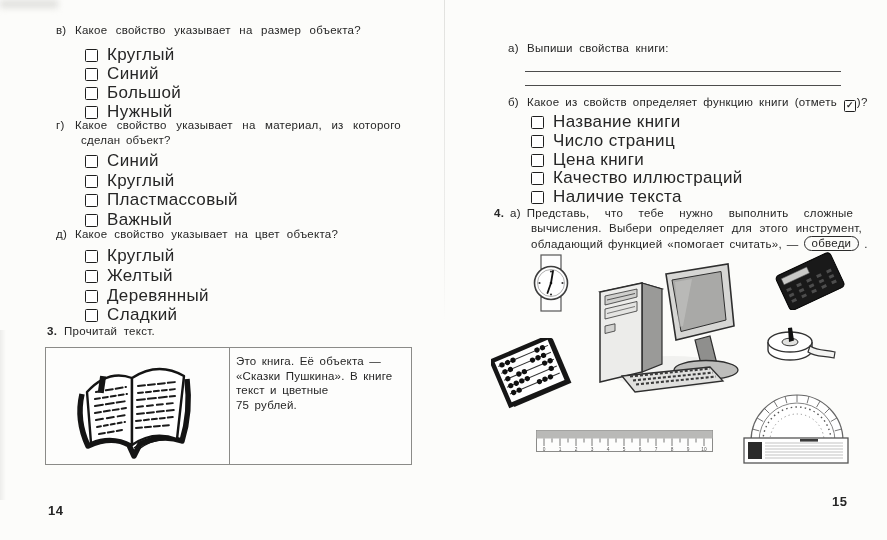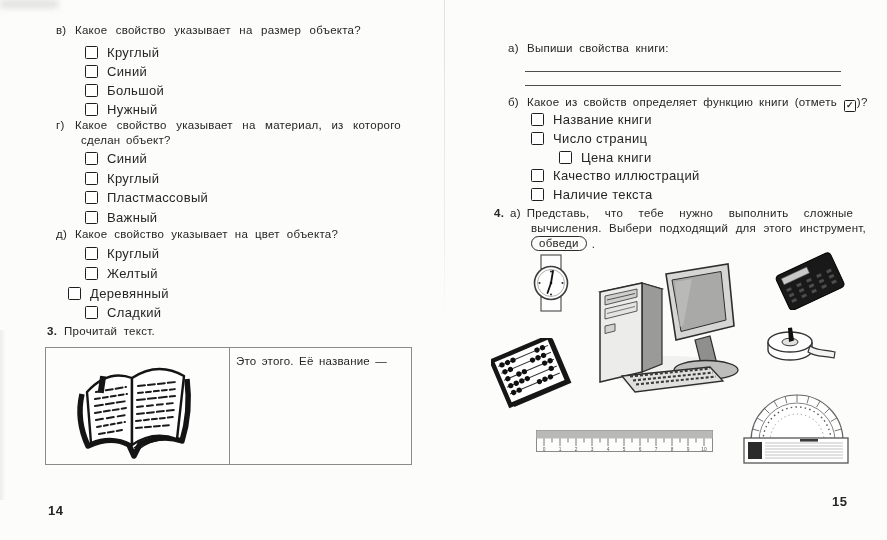--- a/index.html
+++ b/index.html
@@ -6,21 +6,21 @@
   body{
     width:887px;height:540px;position:relative;overflow:hidden;
     background:#fcfcfa;
     font-family:"Liberation Sans", sans-serif;
     color:#262626;
   }
   .abs{position:absolute;}
   .q{font-size:11.5px;letter-spacing:.25px;white-space:nowrap;display:flex;}
   .q .qlabel{width:19px;flex:0 0 auto;}
   .qnum{font-weight:700;}
-  .opt{position:absolute;display:flex;align-items:center;gap:9px;font-size:13px;letter-spacing:.35px;white-space:nowrap;}
+  .opt{position:absolute;display:flex;align-items:center;gap:9px;font-size:17px;letter-spacing:.35px;white-space:nowrap;}
   .cb{display:inline-block;width:11px;height:11px;border:1.8px solid #1e1e1e;background:#fff;border-radius:1.5px;flex:0 0 auto;}
   .cb-inline{display:inline-flex;align-items:center;justify-content:center;width:10px;height:10px;border:1.6px solid #1e1e1e;border-radius:1.5px;font-size:9px;line-height:9px;font-weight:700;vertical-align:-2px;margin:0 1px;}
   .wline{position:absolute;border-top:1px solid #4c4c4c;height:0;}
   .circled{border:1.2px solid #2b2b2b;border-radius:10px;padding:0 7px 1px 7px;display:inline-block;}
   .pagenum{position:absolute;font-size:13px;font-weight:700;letter-spacing:.5px;}
   .boxtext{font-size:11.5px;line-height:14.6px;letter-spacing:.2px;word-spacing:2px;}
   .spine{position:absolute;left:444px;top:0;width:1px;height:320px;background:linear-gradient(#e2e2df 0%,#ececea 70%,rgba(240,240,238,0) 100%);}
   .smudge-tl{position:absolute;left:0;top:0;width:58px;height:8px;background:#e0e0dd;filter:blur(3px);}
   .edge-l{position:absolute;left:0;top:330px;width:6px;height:170px;background:linear-gradient(90deg,#ededeb,rgba(252,252,250,0));}
   svg{display:block;}
@@ -82,21 +82,21 @@
   <span>Какое свойство указывает на цвет объекта?</span>
 </div>
 <div class="opt" style="left:85px;top:246px;">
   <span class="cb"></span>
   <span>Круглый</span>
 </div>
 <div class="opt" style="left:85px;top:266px;">
   <span class="cb"></span>
   <span>Желтый</span>
 </div>
-<div class="opt" style="left:68px;top:286px;text-align:center;">
+<div class="opt" style="left:85px;top:286px;text-align:center;">
   <span class="cb"></span>
   <span>Деревянный</span>
 </div>
 <div class="opt" style="left:85px;top:305px;">
   <span class="cb"></span>
   <span>Сладкий</span>
 </div>
 
 <div class="abs q" style="left:47px;top:325px;word-spacing:3px;">
   <span class="qnum" style="margin-right:7px;">3.</span>
@@ -127,21 +127,24 @@
       <line x1="66" y1="41" x2="104" y2="37" stroke-dasharray="5,3"></line>
       <line x1="65" y1="48" x2="103" y2="44" stroke-dasharray="8,3"></line>
       <line x1="65" y1="55" x2="102" y2="51" stroke-dasharray="6,4"></line>
       <line x1="65" y1="62" x2="102" y2="58" stroke-dasharray="7,3"></line>
       <line x1="64" y1="69" x2="101" y2="65" stroke-dasharray="5,3"></line>
       <line x1="64" y1="76" x2="99" y2="73" stroke-dasharray="6,3"></line>
     </g>
   </svg>
 
   <div class="abs boxtext" style="left:190px;top:6px;width:170px;">
-    <div>Это этого. Её название —</div>
+    <div>Это книга. Её объекта —</div>
+    <div>«Сказки Пушкина». В книге</div>
+    <div>текст и цветные</div>
+    <div>75 рублей.</div>
   </div>
 </div>
 
 <div class="pagenum" style="left:48px;top:503px;">14</div>
 
 <div class="abs q" style="left:508px;top:42px;word-spacing:3px;">
   <span class="qlabel">а)</span>
   <span>Выпиши свойства книги:</span>
 </div>
 <div class="wline" style="left:525px;top:71px;width:316px;"></div>
@@ -155,42 +158,43 @@
   </span>
 </div>
 <div class="opt" style="left:531px;top:112px;">
   <span class="cb"></span>
   <span>Название книги</span>
 </div>
 <div class="opt" style="left:531px;top:131px;text-align:center;">
   <span class="cb"></span>
   <span>Число страниц</span>
 </div>
-<div class="opt" style="left:531px;top:150px;margin-left:28px;">
+<div class="opt" style="left:531px;top:150px;">
   <span class="cb"></span>
   <span>Цена книги</span>
 </div>
 <div class="opt" style="left:531px;top:168px;">
   <span class="cb"></span>
   <span>Качество иллюстраций</span>
 </div>
 <div class="opt" style="left:531px;top:187px;">
   <span class="cb"></span>
   <span>Наличие текста</span>
 </div>
 
 <div class="abs q" style="left:494px;top:207px;word-spacing:12px;">
   <span class="qnum" style="margin-right:6px;">4.</span>
   <span style="margin-right:6px;">а)</span>
   <span>Представь, что тебе нужно выполнить сложные</span>
 </div>
 <div class="abs q" style="left:531px;top:222px;word-spacing:4px;">
-  <span>вычисления. Выбери подходящий для этого инструмент,</span>
+  <span>вычисления. Выбери определяет для этого инструмент,</span>
 </div>
 <div class="abs q" style="left:531px;top:236px;word-spacing:1.5px;align-items:center;gap:5px;">
+  <span>обладающий функцией «помогает считать», —</span>
   <span class="circled">обведи</span>
   <span>.</span>
 </div>
 
 <svg class="abs" style="left:529px;top:254px;" width="44" height="58" viewBox="0 0 44 58">
   <rect x="12" y="1" width="20" height="14" fill="#fdfdfd" stroke="#555" stroke-width="1.2"></rect>
   <rect x="12" y="43" width="20" height="14" fill="#fdfdfd" stroke="#555" stroke-width="1.2"></rect>
   <circle cx="22" cy="29" r="16.5" fill="#ffffff" stroke="#3d3d3d" stroke-width="1.6"></circle>
   <circle cx="22" cy="29" r="13.5" fill="none" stroke="#9a9a9a" stroke-width=".8"></circle>
   <circle cx="22" cy="17.5" r="1.1" fill="#333"></circle>

